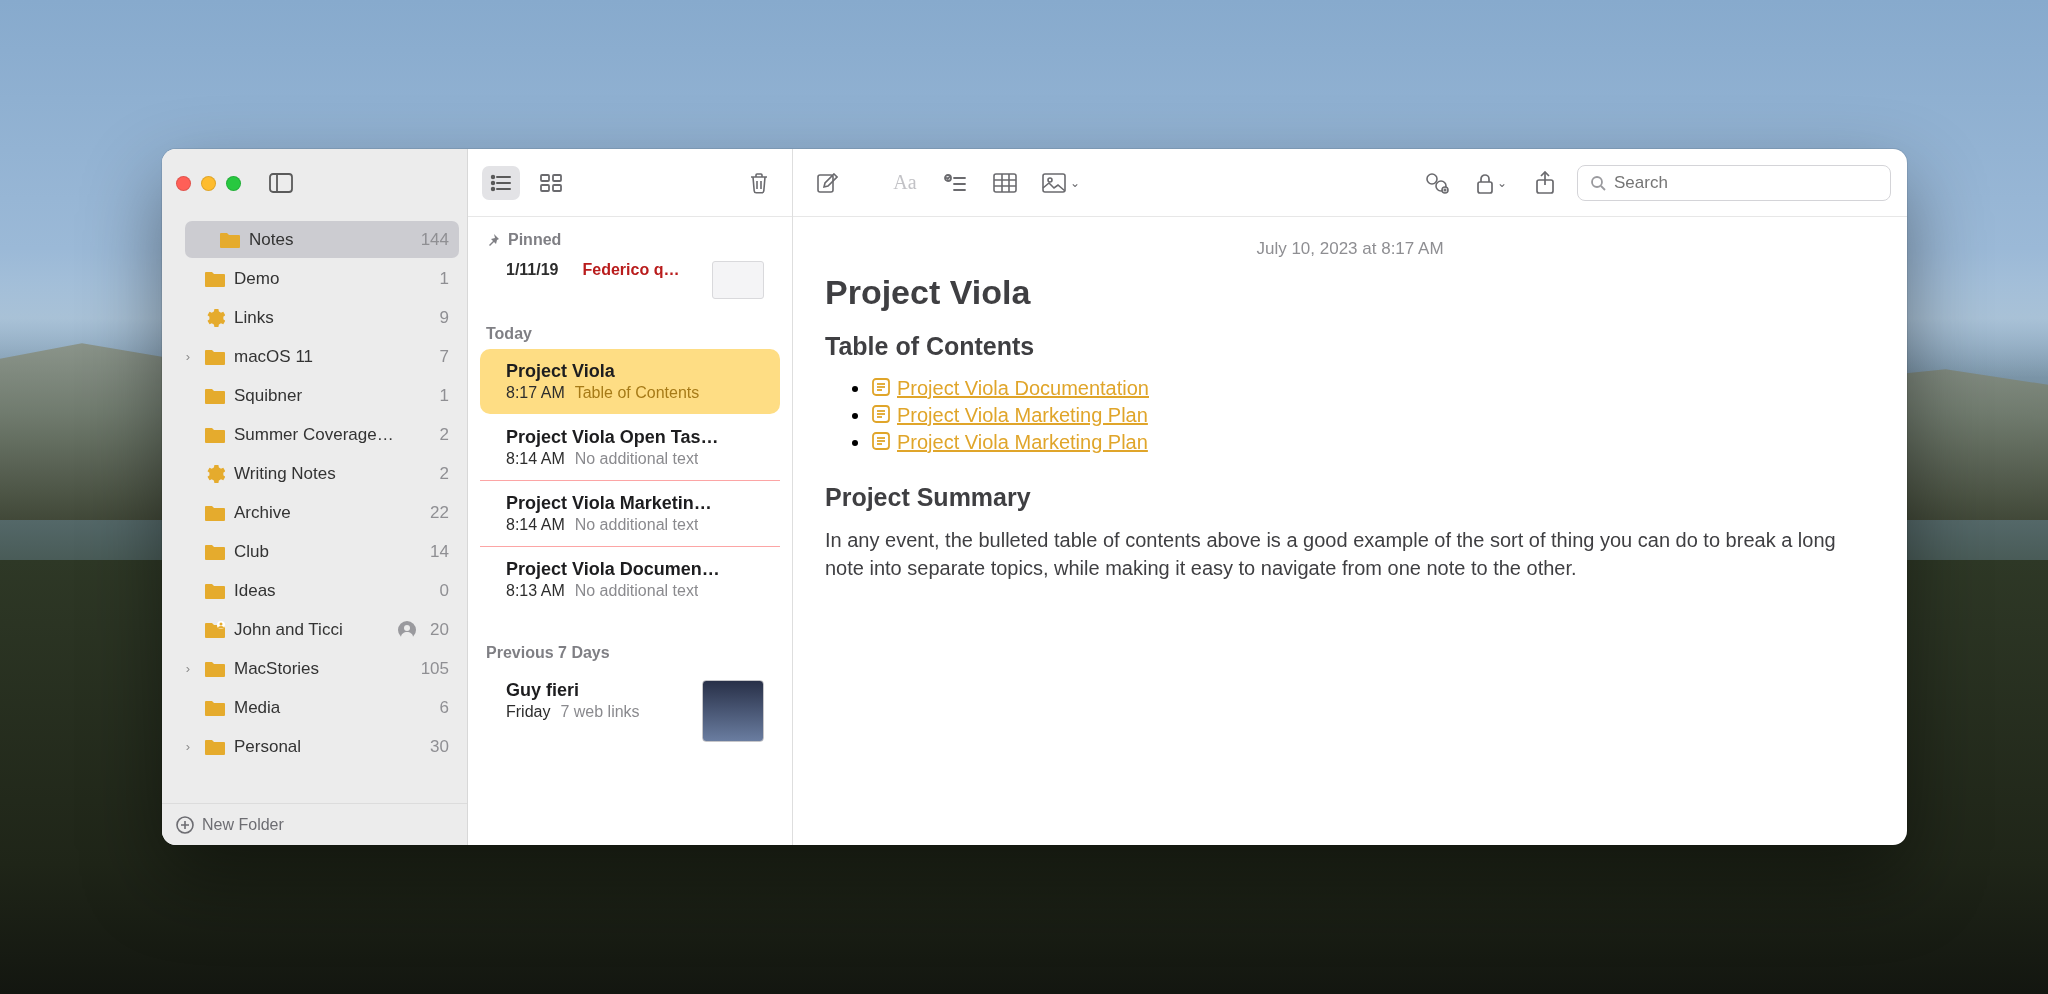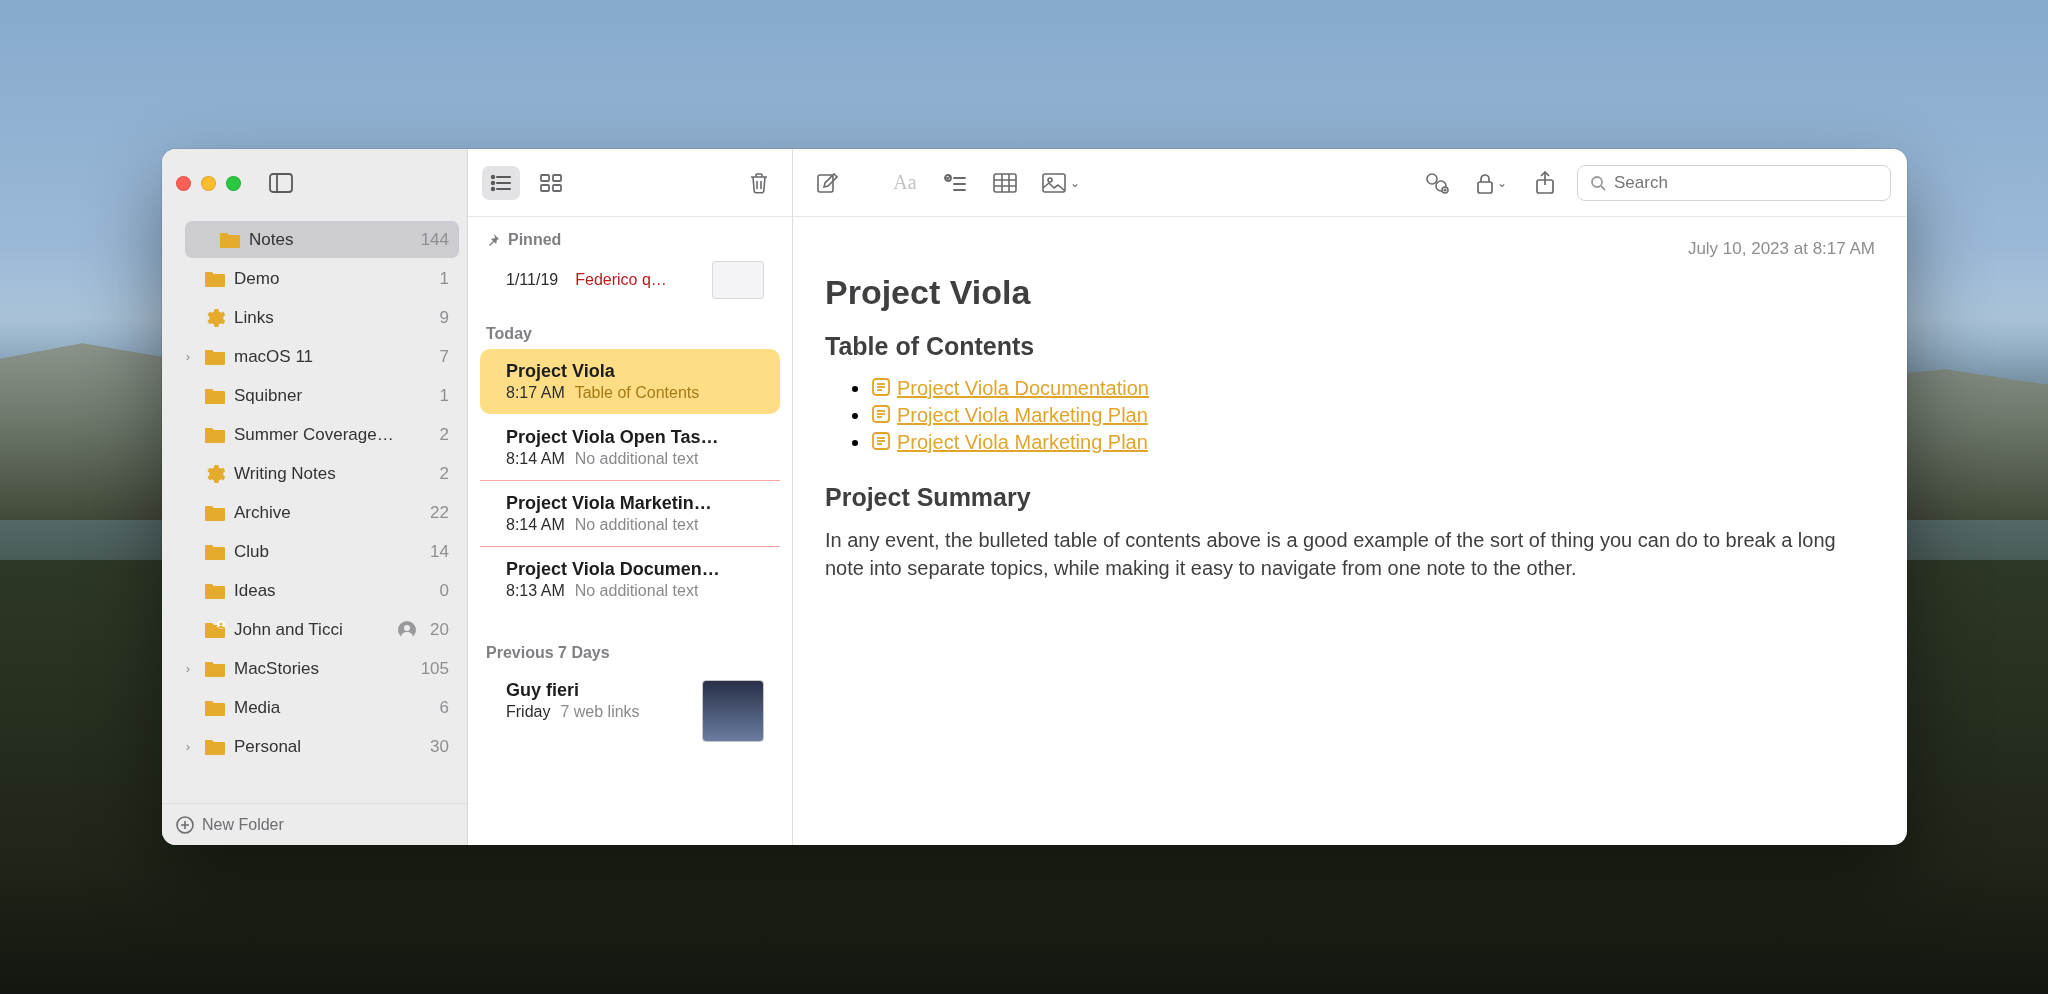--- a/index.html
+++ b/index.html
@@ -50,21 +50,21 @@
 .folder-row .count { color:#8f8f93; font-size:17px; }
 .folder-row .share { color:#9a9a9e; margin-right:6px;}
 .side-footer { height:42px; display:flex; align-items:center; gap:8px; padding:0 14px; color:#6d6d72; font-size:16px; border-top:1px solid #dcdcdc;}
 .notelist { width: 325px; background:#fff; border-right:1px solid #dedede; display:flex; flex-direction:column;}
 .list-toolbar { height:68px; display:flex; align-items:center; padding:0 14px; gap:12px; border-bottom:1px solid #e7e7e7;}
 .list-toolbar .spacer { flex:1; }
 .tb-btn { width:38px; height:34px; display:flex; align-items:center; justify-content:center; border-radius:7px; color:#5a5a5a; }
 .tb-btn.active { background:#e3e3e6; }
 .list-body { flex:1; overflow:auto; padding: 0 12px 12px 12px; }
 .section-hdr { display:flex; align-items:center; gap:8px; color:#7f7f84; font-weight:700; font-size:16px; padding: 14px 6px 6px 6px; }
-.pinned-row { display:flex; align-items:center; gap:17px; padding: 6px 16px 12px 26px; }
+.pinned-row { display:flex; gap:24px; padding: 6px 16px 12px 26px; font-weight: bold; }
 .pinned-row .date { font-size:16px; color:#2d2d2d;}
 .pinned-row .txt { font-size:16px; color:#b91c1c; flex:1; white-space:nowrap; overflow:hidden; text-overflow:ellipsis;}
 .thumb { width:52px; height:38px; background:#f4f4f6; border:1px solid #d9d9dc; border-radius:3px; }
 .thumb-img { width:62px; height:62px; background:linear-gradient(#283048,#6a7da0); border-radius:4px; border:1px solid #c6c6c9;}
 .note-item { padding: 12px 16px 12px 26px; border-top:1px solid #fca5a5; }
 .note-item:first-of-type { border-top:none; }
 .note-item .title { font-size:18px; font-weight:700; color:#1d1d1f; white-space:nowrap; overflow:hidden; text-overflow:ellipsis;}
 .note-item .meta { display:flex; gap:10px; font-size:16px; margin-top:2px;}
 .note-item .meta .time { color:#2d2d2d; }
 .note-item .meta .snip { color:#8a8a8e; white-space:nowrap; overflow:hidden; text-overflow:ellipsis;}
@@ -76,21 +76,21 @@
 .editor { flex:1; display:flex; flex-direction:column; }
 .editor-toolbar { height:68px; display:flex; align-items:center; padding:0 16px; gap:12px; border-bottom:1px solid #e7e7e7; }
 .editor-toolbar .sep { width:18px; }
 .group { display:flex; gap:14px; align-items:center;}
 .etb { width:36px; height:32px; display:flex; align-items:center; justify-content:center; color:#6a6a6e; border-radius:7px;}
 .etb svg { stroke:#6a6a6e; }
 .etb .chev-sm { font-size:12px; margin-left:2px; color:#6a6a6e;}
 .searchbox { margin-left:auto; display:flex; align-items:center; gap:8px; background:#fff; border:1px solid #d4d4d8; border-radius:8px; height:36px; padding:0 12px; width: 314px;}
 .searchbox input { border:none; outline:none; font-size:17px; flex:1; background:transparent; color:#333;}
 .note-content { flex:1; overflow:auto; padding: 18px 32px 32px 32px; }
-.note-date { text-align:right; color:#8e8e92; font-size:17px; margin: 4px 0 14px 0;}
+.note-date { text-align:center; color:#8e8e92; font-size:17px; margin: 4px 0 14px 0;}
 .note-content h1 { font-size:34px; font-weight:800; color:#3f3f42; margin-bottom:20px;}
 .note-content h2 { font-size:25px; font-weight:800; color:#3f3f42; margin: 18px 0 14px 0;}
 .note-content ul { list-style: disc; padding-left: 46px; margin: 8px 0 27px 0;}
 .note-content li { font-size:20px; padding:2px 0; }
 .note-link { color:#e0a52a; text-decoration: underline; text-decoration-color:#e0a52a;}
 .note-link .nicon { display:inline-block; vertical-align:-2px; margin-right:6px;}
 .note-content p { font-size:20px; color:#3f3f42; line-height:1.4; margin: 14px 0;}
 svg { display:block; }
 </style>
 </head>

